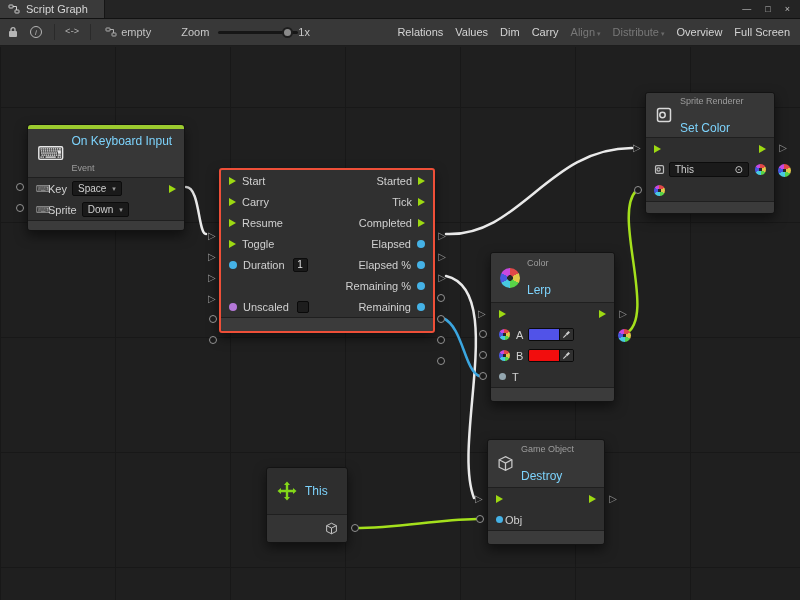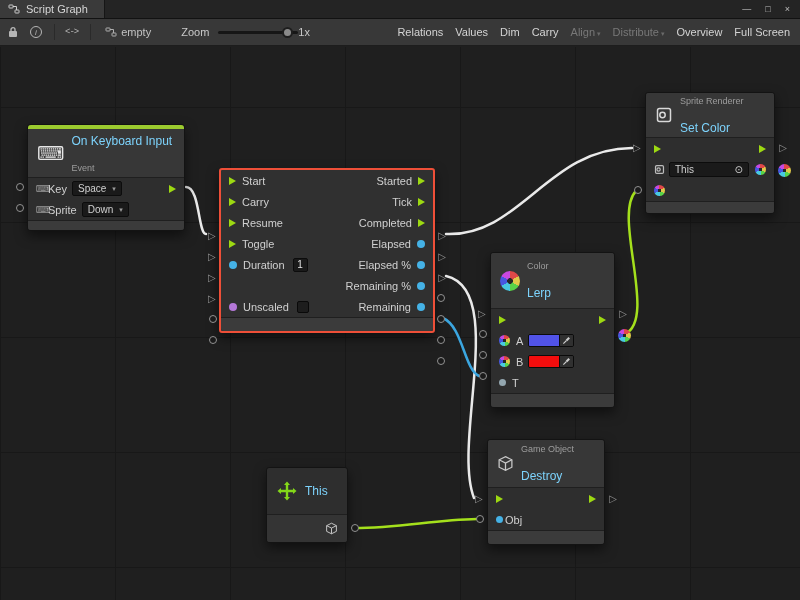--- a/index.html
+++ b/index.html
@@ -86,21 +86,21 @@
   .port-tri{font-size:10px;line-height:10px;color:#929292;}
 
   
   #node-keyboard{left:27px;top:77px;width:158px;}
   .evt-strip{height:4px;background:#9ccb2f;border-radius:3px 3px 0 0;}
   #node-keyboard .nhead{height:49px;border-radius:0;}
   #node-timer{left:219px;top:121px;width:216px;border:2px solid #ee4f38;background:#303030;}
   #node-timer .nhead{height:54px;}
   #node-timer .nfoot{height:14px;}
   #node-lerp{left:490px;top:205px;width:125px;}
-  #node-lerp .nhead{height:56px;}
+  #node-lerp .nhead{height:50px;}
   #node-lerp .nfoot{height:14px;}
   #node-setcolor{left:645px;top:45px;width:130px;}
   #node-setcolor .nhead{height:45px;}
   #node-setcolor .nfoot{height:12px;}
   #node-destroy{left:487px;top:392px;width:118px;}
   #node-destroy .nhead{height:48px;}
   #node-destroy .nfoot{height:14px;}
   #node-this{left:266px;top:420px;width:82px;}
   #node-this .main{display:flex;align-items:center;gap:8px;height:46px;padding:0 10px;}
   #node-this .lower{display:flex;align-items:center;justify-content:flex-end;height:28px;

